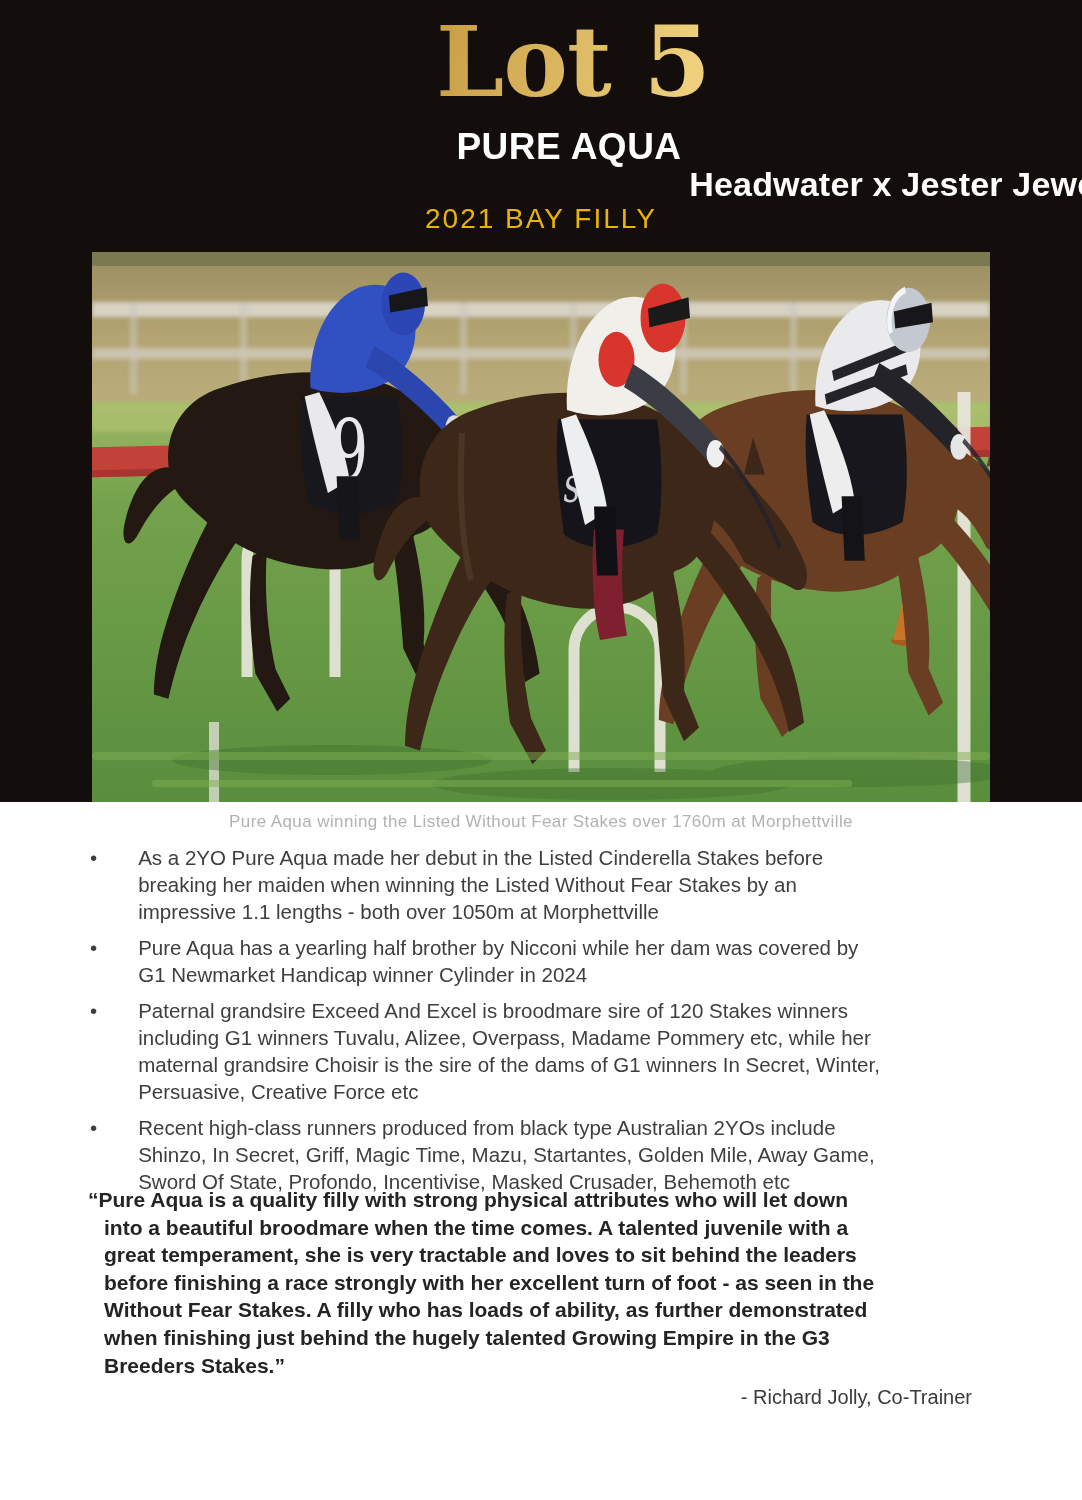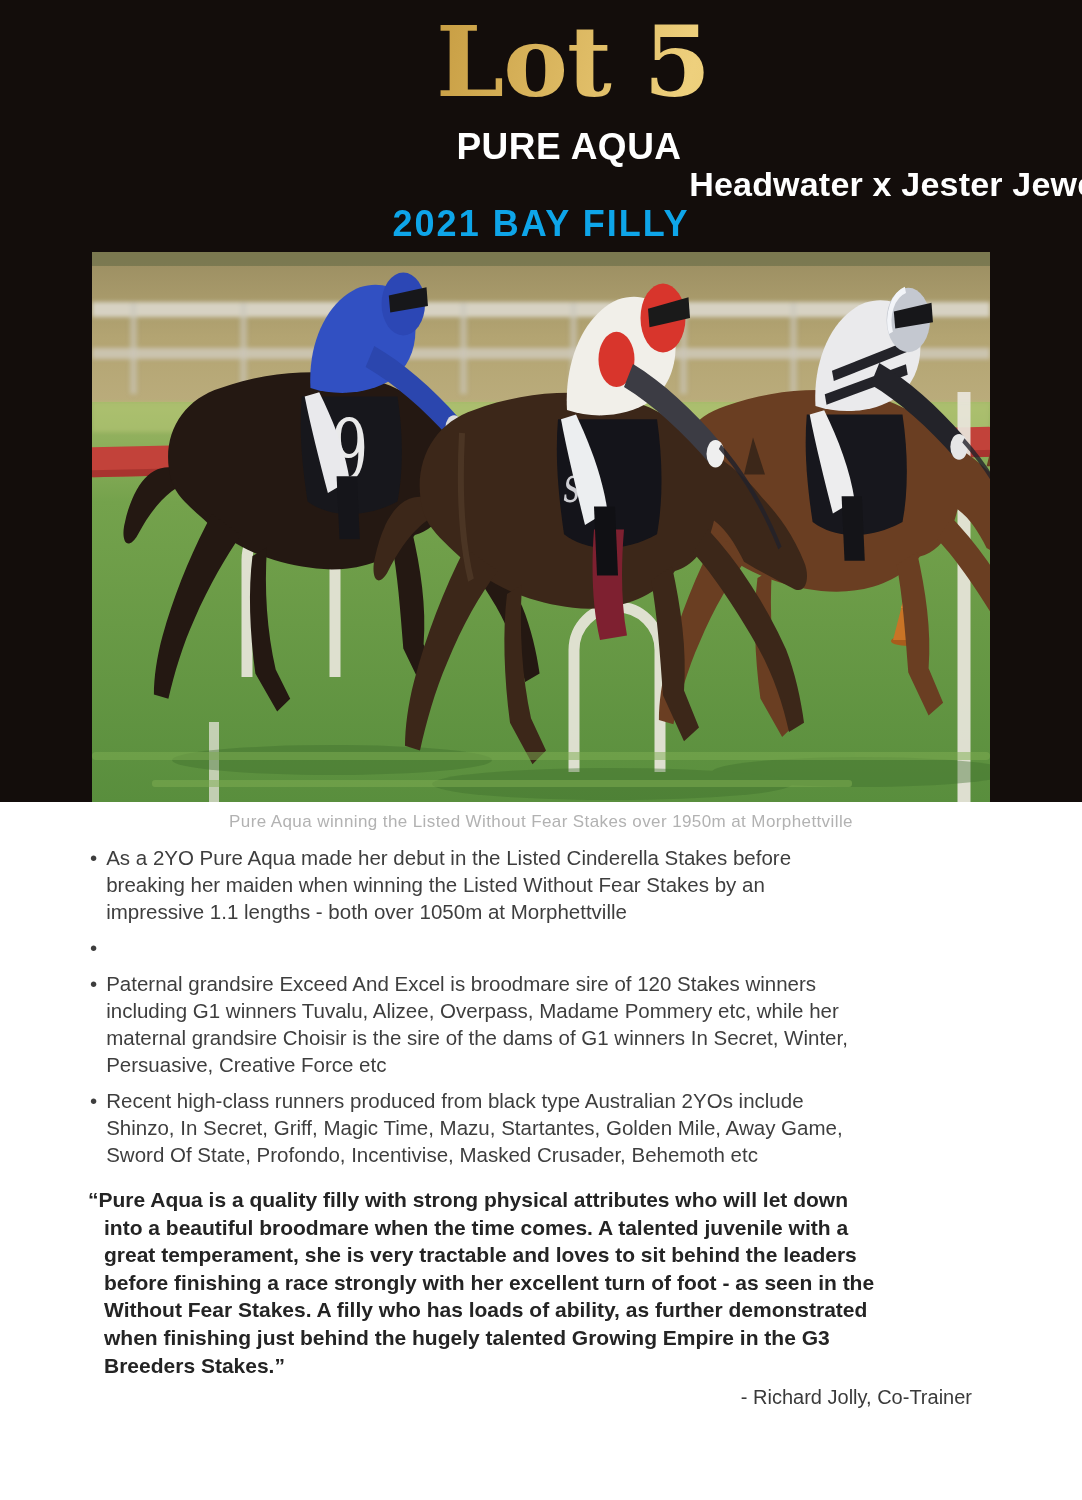--- a/index.html
+++ b/index.html
@@ -9,30 +9,30 @@
   .lot{position:absolute;left:0;top:10px;width:100%;text-align:center;
        font-family:"DejaVu Serif",serif;font-size:97px;line-height:1.08;font-weight:700;
        background:linear-gradient(105deg,#8e6823 0%,#c2963a 35%,#eed07d 62%,#d2a847 100%);
        -webkit-background-clip:text;background-clip:text;color:transparent;
        -webkit-text-fill-color:transparent;letter-spacing:-1px;padding-left:32px;}
   .horse-name{position:absolute;left:0;top:126px;width:100%;text-align:center;
        font-size:37px;font-weight:bold;color:#ffffff;letter-spacing:.5px;margin-left:28px;}
   .pedigree{position:absolute;left:0;top:165px;width:100%;text-align:right;
        font-size:34px;font-weight:bold;color:#ffffff;letter-spacing:.2px;margin-left:24px;}
   .foal{position:absolute;left:0;top:203px;width:100%;text-align:center;
-       font-size:36px;font-weight:700;color:#0ea5e9;letter-spacing:2px;}
+       font-size:28px;font-weight:400;color:#eab308;letter-spacing:2px;}
   .photo-frame{position:absolute;left:92px;top:252px;width:898px;height:550px;overflow:hidden;}
   .photo-frame svg{display:block;width:100%;height:100%;}
   .caption{position:absolute;left:0;top:812px;width:100%;text-align:center;
        font-size:17px;color:#b2b2b2;letter-spacing:.4px;}
   .bullets{position:absolute;left:90px;top:844px;width:810px;margin:0;padding:0;list-style:none;}
   .bullets li{display:flex;gap:9px;font-size:20.5px;line-height:27px;color:#3e3e3e;
        margin:0 0 9px 0;}
   .bullets .dot{flex:0 0 auto;}
-  .pre{white-space:pre-line;}
+  .pre{white-space:pre-line;margin-left:32px;}
   .quote{position:absolute;left:88px;top:1186px;width:880px;margin:0;
        font-size:21px;line-height:27.6px;font-weight:bold;color:#242424;
        padding-left:16px;text-indent:-16px;}
   .attribution{position:absolute;right:110px;top:1386px;font-size:20px;color:#3a3a3a;margin-left:42px;}
 </style>
 </head>
 <body>
 
 <div class="page">
 
@@ -185,31 +185,33 @@
         </g>
 
         <g fill="#7fae52" opacity="0.5">
           <rect x="0" y="500" width="898" height="8" rx="4"></rect>
           <rect x="60" y="528" width="700" height="7" rx="3"></rect>
         </g>
       </svg>
     </div>
   </div>
 
-  <div class="caption">Pure Aqua winning the Listed Without Fear Stakes over 1950m at Morphettville</div>
+  <div class="caption">Pure Aqua winning the Listed Without Fear Stakes over 1760m at Morphettville</div>
 
   <ul class="bullets">
     <li>
       <span class="dot">•</span>
       <span class="pre">As a 2YO Pure Aqua made her debut in the Listed Cinderella Stakes before
 breaking her maiden when winning the Listed Without Fear Stakes by an
 impressive 1.1 lengths - both over 1050m at Morphettville</span>
     </li>
     <li>
       <span class="dot">•</span>
+      <span class="pre">Pure Aqua has a yearling half brother by Nicconi while her dam was covered by
+G1 Newmarket Handicap winner Cylinder in 2024</span>
     </li>
     <li>
       <span class="dot">•</span>
       <span class="pre">Paternal grandsire Exceed And Excel is broodmare sire of 120 Stakes winners
 including G1 winners Tuvalu, Alizee, Overpass, Madame Pommery etc, while her
 maternal grandsire Choisir is the sire of the dams of G1 winners In Secret, Winter,
 Persuasive, Creative Force etc</span>
     </li>
     <li>
       <span class="dot">•</span>

